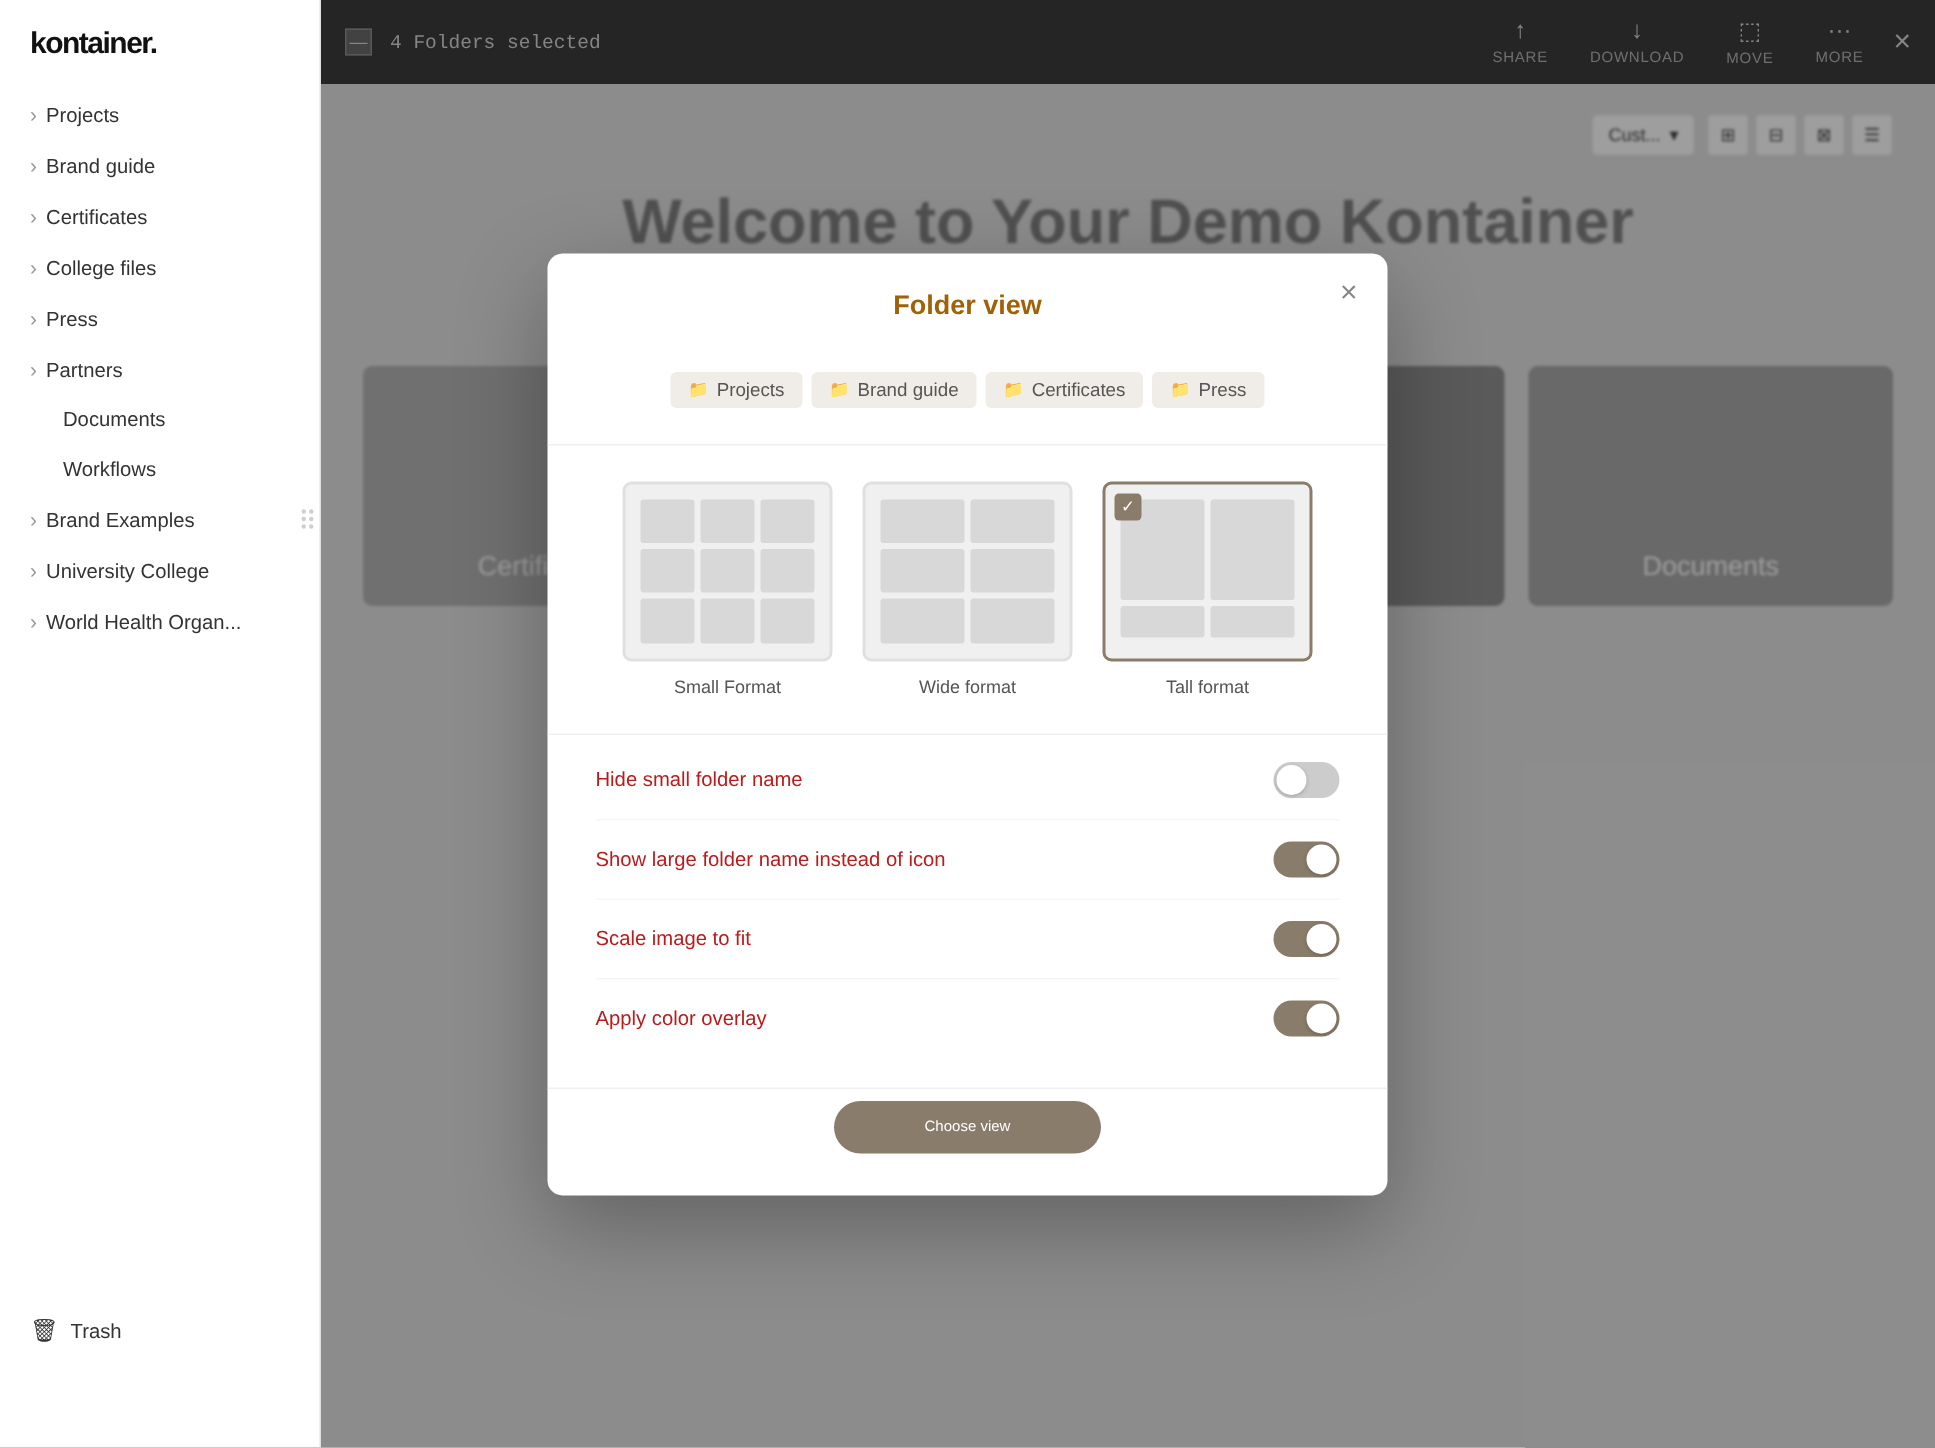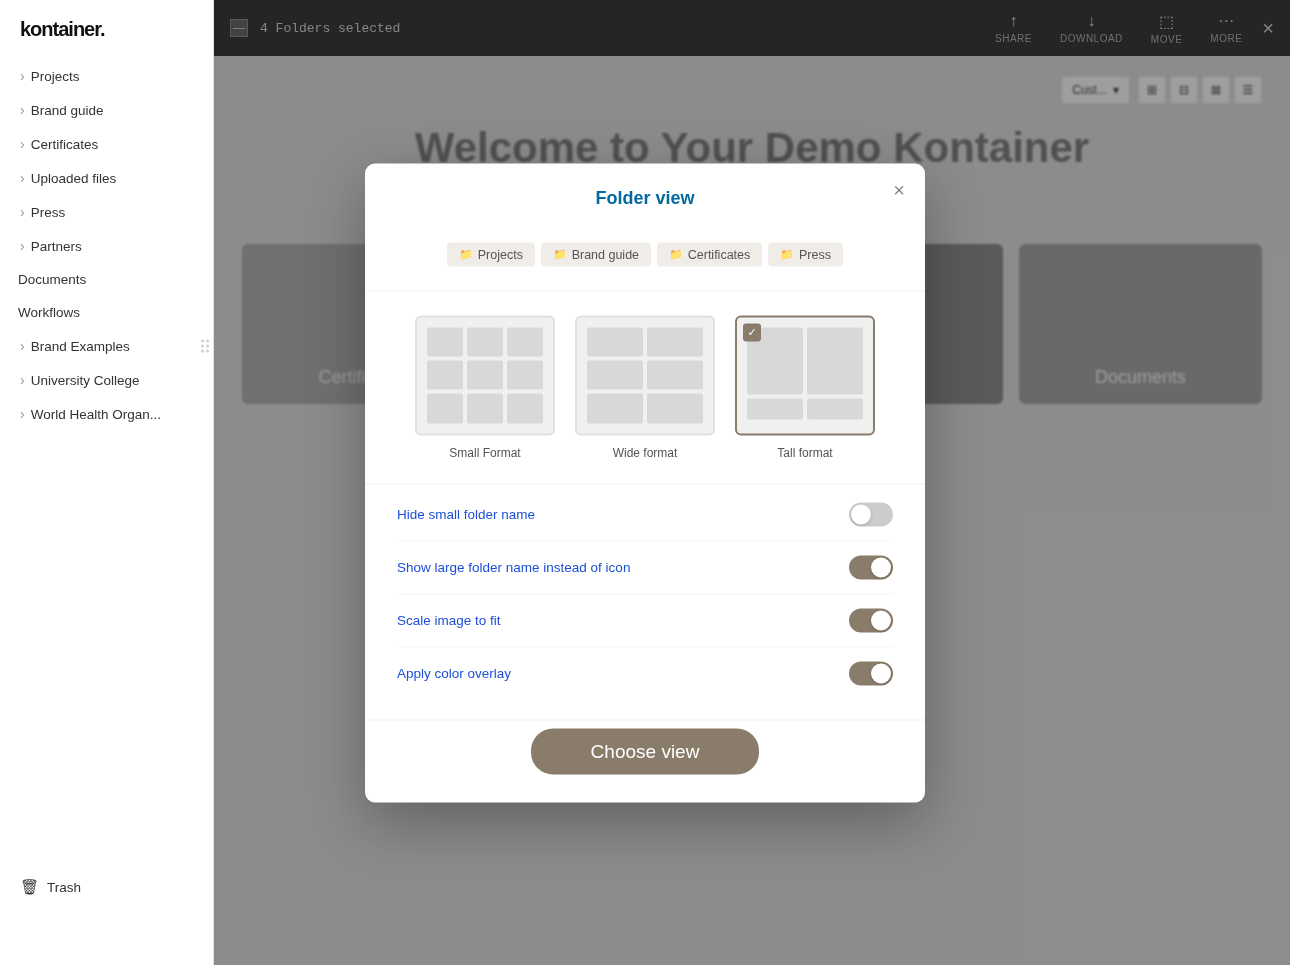--- a/index.html
+++ b/index.html
@@ -16,21 +16,21 @@
       font-weight: 900; font-size: 20px; color: #111; letter-spacing: -1px;
     }
     .sidebar-logo span { font-weight: 900; }
     .sidebar-item {
       display: flex; align-items: center; padding: 9px 20px;
       font-size: 13.5px; color: #333; cursor: pointer; position: relative;
     }
     .sidebar-item.has-arrow::before {
       content: '›'; margin-right: 6px; font-size: 14px; color: #999;
     }
-    .sidebar-item.no-arrow { padding-left: 18px; }
+    .sidebar-item.no-arrow { padding-left: 42px; }
     .sidebar-trash {
       display: flex; align-items: center; padding: 9px 20px;
       font-size: 13.5px; color: #333; cursor: pointer;
       position: absolute; bottom: 60px; left: 0; right: 0;
     }
     .trash-icon { margin-right: 8px; font-size: 15px; }
     .sidebar-drag-handle {
       position: absolute; right: 0; top: 50%; transform: translateY(-50%);
       display: flex; flex-direction: column; gap: 2px; padding: 4px;
       opacity: 0.4;
@@ -99,21 +99,21 @@
     .modal {
       position: absolute; left: 50%; top: 50%; transform: translate(-50%, -50%);
       width: 560px; background: #fff; border-radius: 10px;
       box-shadow: 0 20px 60px rgba(0,0,0,0.3); z-index: 100;
       overflow: hidden;
     }
     .modal-header {
       padding: 24px 28px 0 28px; text-align: center; position: relative;
     }
     .modal-title {
-      font-size: 18px; font-weight: 600; color: #0369a1; margin-bottom: 34px;
+      font-size: 18px; font-weight: 600; color: #a16207; margin-bottom: 34px;
     }
     .modal-close {
       position: absolute; top: 16px; right: 20px;
       font-size: 20px; color: #888; cursor: pointer; line-height: 1;
     }
     .modal-tabs {
       display: flex; gap: 6px; justify-content: center; margin-bottom: 24px;
       flex-wrap: wrap;
     }
     .modal-tab {
@@ -156,21 +156,21 @@
     
     .settings-section {
       padding: 4px 32px 20px 32px;
       border-top: 1px solid #efefef;
     }
     .setting-row {
       display: flex; align-items: center; justify-content: space-between;
       padding: 14px 0; border-bottom: 1px solid #f5f5f5;
     }
     .setting-row:last-child { border-bottom: none; }
-    .setting-label { font-size: 13.5px; color: #1d4ed8; }
+    .setting-label { font-size: 13.5px; color: #b91c1c; }
     
     .toggle {
       width: 44px; height: 24px; border-radius: 12px;
       position: relative; cursor: pointer; transition: background 0.2s;
     }
     .toggle.off { background: #ccc; }
     .toggle.on { background: #8a7c6a; }
     .toggle-knob {
       position: absolute; top: 2px;
       width: 20px; height: 20px; background: #fff;
@@ -179,42 +179,42 @@
     }
     .toggle.off .toggle-knob { left: 2px; }
     .toggle.on .toggle-knob { left: 22px; }
 
     
     .modal-footer {
       padding: 8px 32px 28px 32px; border-top: 1px solid #efefef; text-align: center;
     }
     .choose-btn {
       background: #8a7c6a; color: #fff; border: none; border-radius: 22px;
-      padding: 12px 60px; font-size: 19px; cursor: pointer; font-weight: 500;
+      padding: 12px 60px; font-size: 10px; cursor: pointer; font-weight: 500;
     }
   </style>
 </head>
 <body>
 
 <div class="sidebar">
   <div class="sidebar-logo">
     <span>kontainer.</span>
   </div>
 
   <div class="sidebar-item has-arrow">
     <span>Projects</span>
   </div>
   <div class="sidebar-item has-arrow">
     <span>Brand guide</span>
   </div>
   <div class="sidebar-item has-arrow">
     <span>Certificates</span>
   </div>
   <div class="sidebar-item has-arrow">
-    <span>Uploaded files</span>
+    <span>College files</span>
   </div>
   <div class="sidebar-item has-arrow">
     <span>Press</span>
   </div>
   <div class="sidebar-item has-arrow">
     <span>Partners</span>
   </div>
   <div class="sidebar-item no-arrow">
     <span>Documents</span>
   </div>

